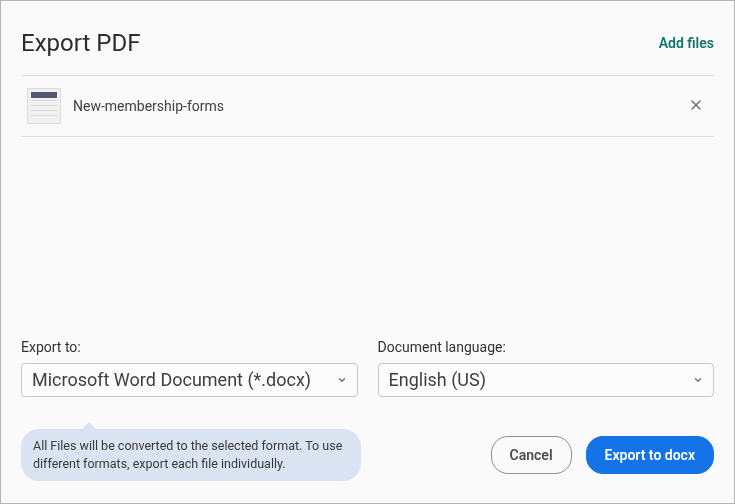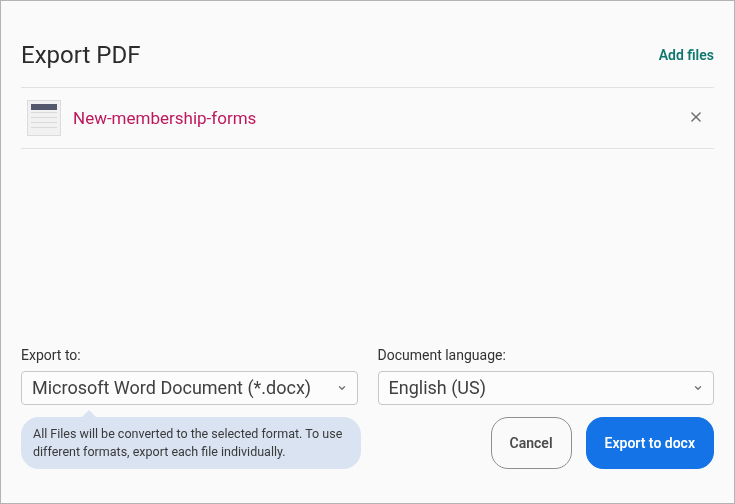--- a/index.html
+++ b/index.html
@@ -9,21 +9,21 @@
     background: #fff;
   }
   .dialog {
     width: 735px;
     height: 504px;
     border: 1px solid #b3b3b3;
     background: #fafafa;
     position: relative;
     display: flex;
     flex-direction: column;
-    padding: 16px 20px;
+    padding: 4px 20px;
   }
   .header {
     display: flex;
     justify-content: space-between;
     align-items: center;
     padding: 24px 0 18px 0;
   }
   .title {
     font-size: 24px;
     font-weight: 400;
@@ -69,22 +69,22 @@
       #d9d9d9 0, #d9d9d9 1px, transparent 1px, transparent 5px
     );
   }
   .file-meta {
     flex: 1;
     display: flex;
     flex-direction: column;
     min-width: 0;
   }
   .file-name {
-    font-size: 17px;
-    color: #be185d;
+    font-size: 14px;
+    color: #404040;
     font-weight: 400;
   }
   .file-type {
     font-size: 12px;
     color: #8e8e8e;
     margin-top: 2px;
   }
   .file-remove {
     width: 24px;
     height: 24px;
@@ -97,21 +97,21 @@
   .file-remove svg {
     width: 14px;
     height: 14px;
   }
   .filler {
     flex: 1;
   }
   .config-row {
     display: flex;
     gap: 20px;
-    margin-bottom: 4px;
+    margin-bottom: 24px;
   }
   .config-col {
     flex: 1;
     display: flex;
     flex-direction: column;
   }
   .config-label {
     font-size: 14px;
     color: #323232;
     margin-bottom: 8px;
@@ -163,21 +163,21 @@
     left: 60px;
     width: 0; height: 0;
     border-left: 8px solid transparent;
     border-right: 8px solid transparent;
     border-bottom: 8px solid #d9e3f1;
   }
   .footer-spacer {
     flex: 1;
   }
   .btn {
-    height: 52px;
+    height: 38px;
     padding: 0 18px;
     border-radius: 17px;
     font-size: 14px;
     font-weight: 600;
     display: inline-flex;
     align-items: center;
     justify-content: center;
     cursor: pointer;
     white-space: nowrap;
   }

